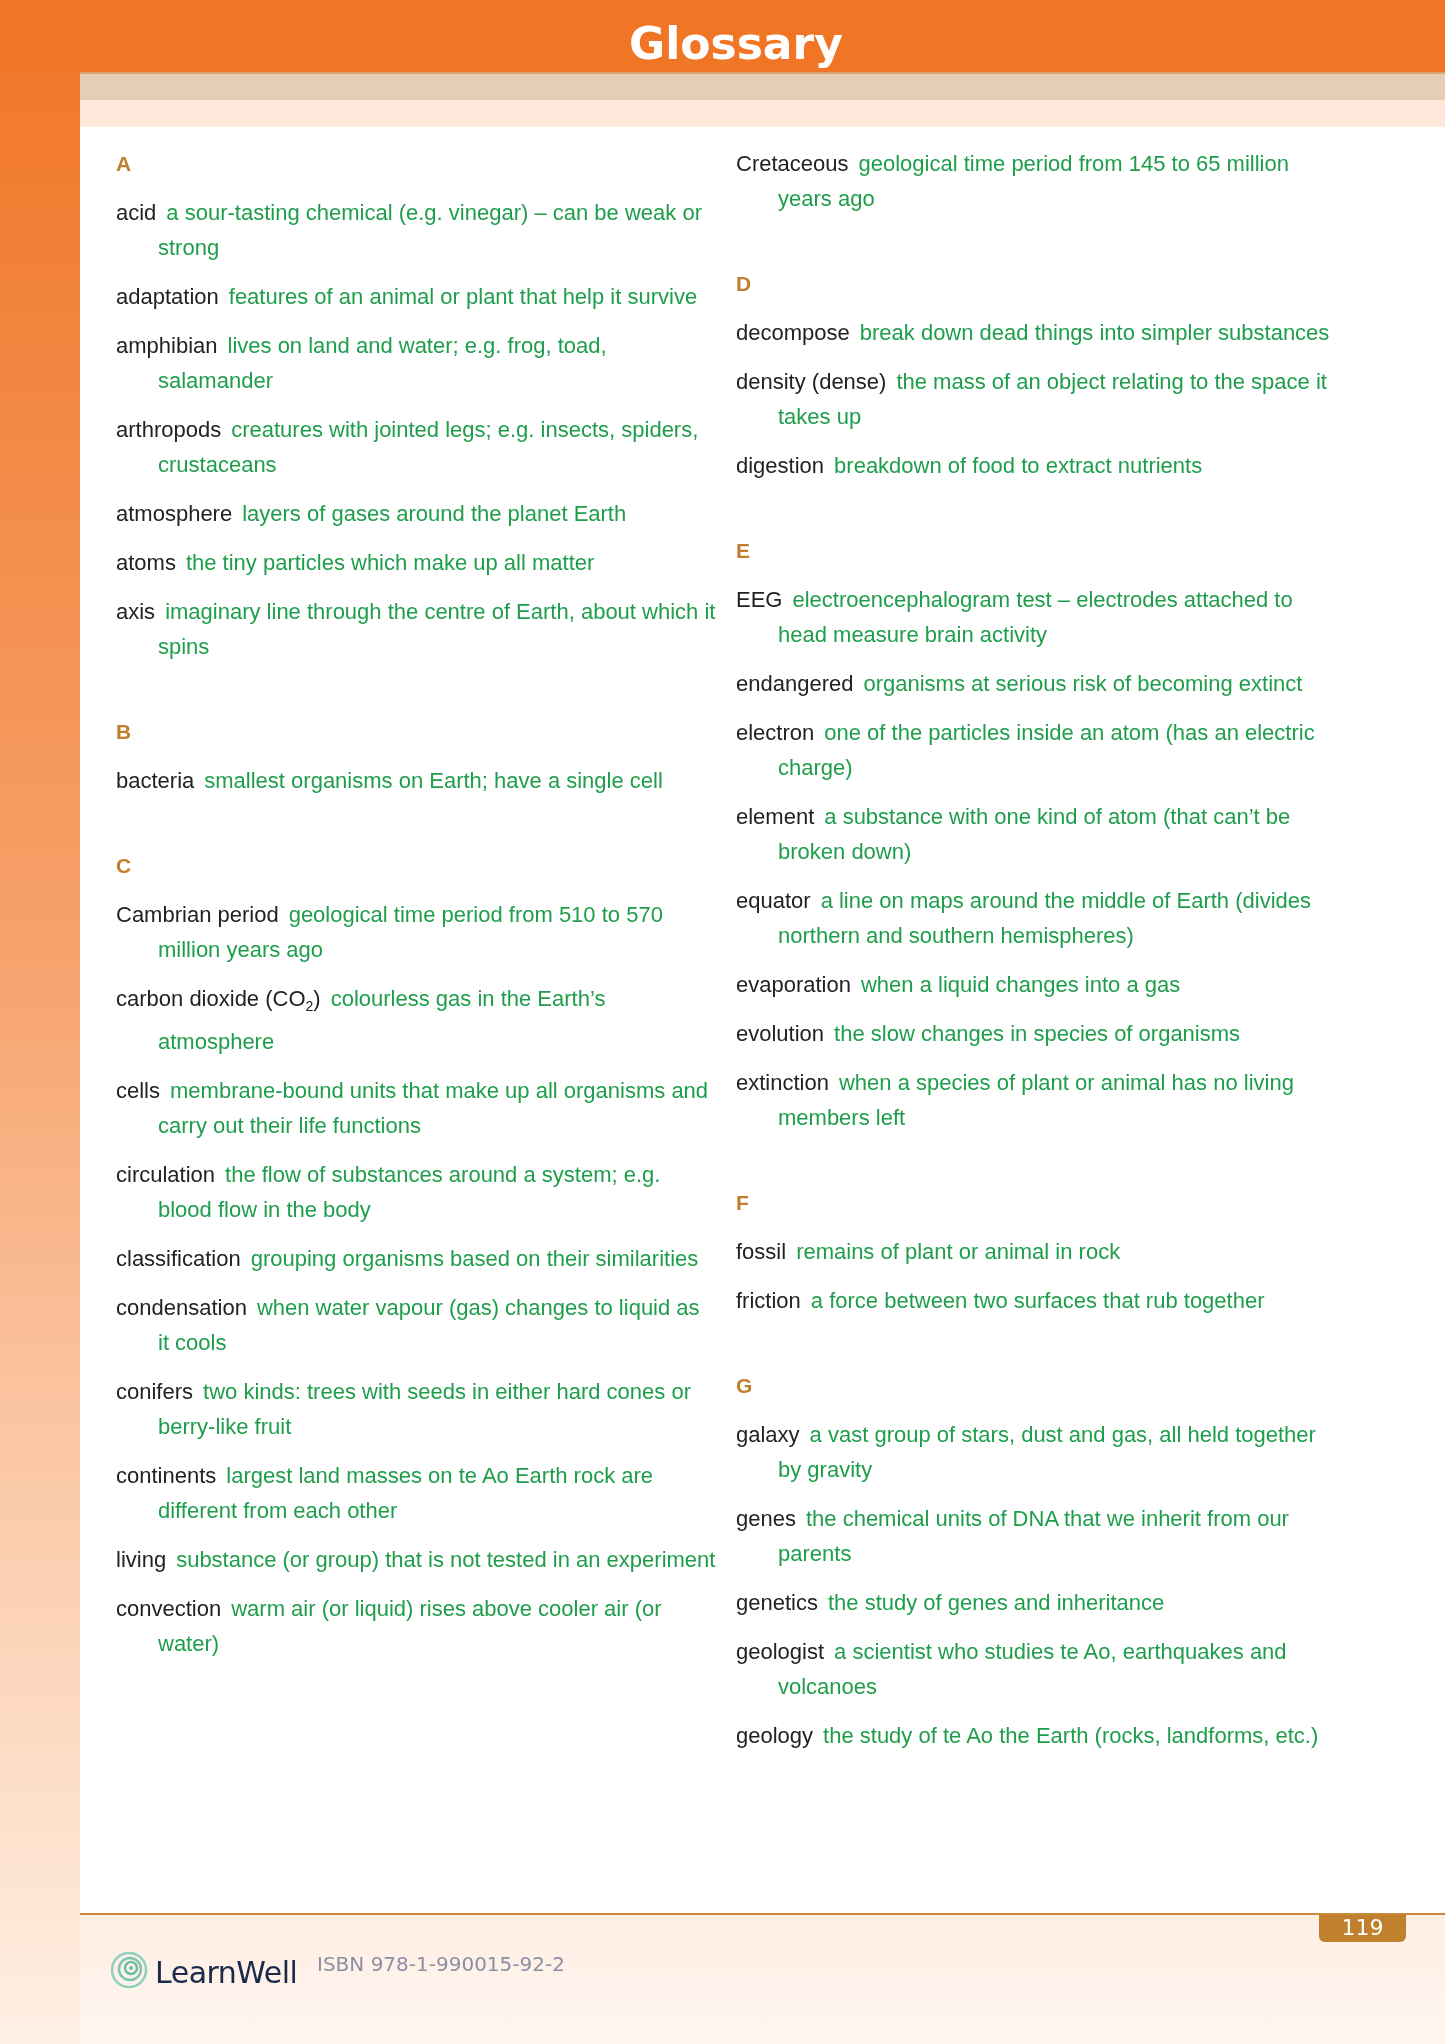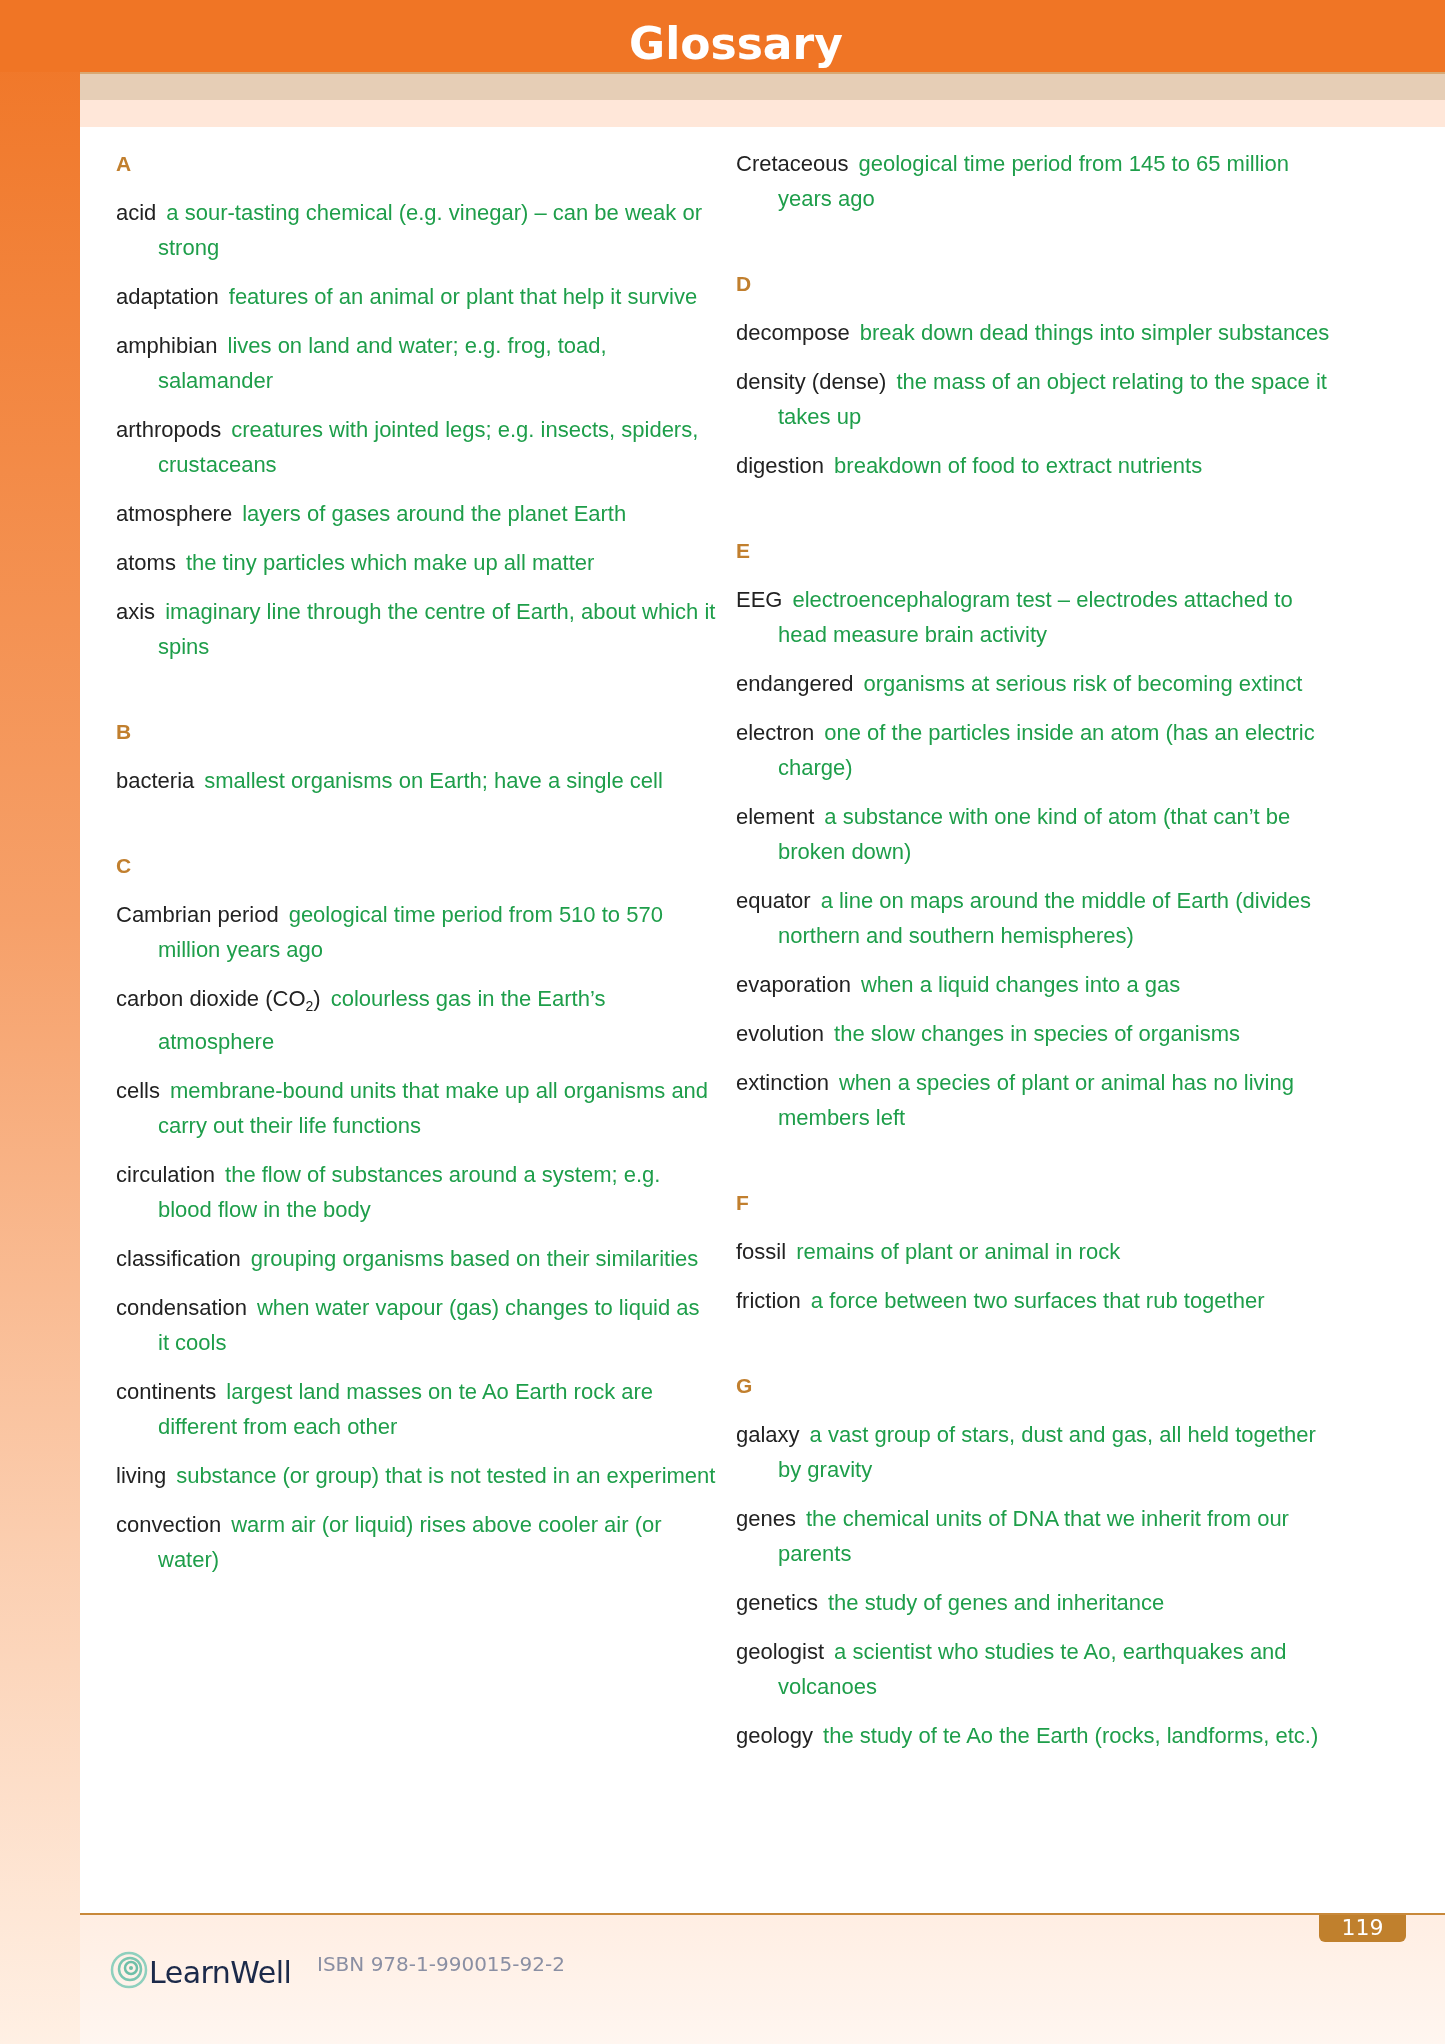--- a/index.html
+++ b/index.html
@@ -62,21 +62,21 @@
   }
   .term { color:#222222; }
   .def { color:#1E9E4A; }
   .gap { display:inline-block; width:10px; }
   .section-gap { height:22px; }
   .logo {
     position:absolute; left:109px; top:1950px; height:44px;
     display:flex; align-items:center;
   }
   .logo-text {
-    font-size:30px; color:#1C2A4A; 
+    font-size:30px; color:#1C2A4A; margin-left:6px;
     font-family:"DejaVu Sans", sans-serif; letter-spacing:-0.5px;
   }
   .isbn {
     position:absolute; left:317px; top:1952px; font-size:20px; color:#8A8FA3;
     font-family:"DejaVu Sans", sans-serif;
   }
 </style>
 </head>
 <body>
 
@@ -102,20 +102,21 @@
     <div class="letter">B</div>
     <div class="entry"><span class="term">bacteria</span><span class="gap"></span><span class="def">smallest organisms on Earth; have a single cell</span></div>
     <div class="section-gap"></div>
     <div class="letter">C</div>
     <div class="entry"><span class="term">Cambrian period</span><span class="gap"></span><span class="def">geological time period from 510 to 570 million years ago</span></div>
     <div class="entry"><span class="term">carbon dioxide (CO</span><sub class="term" style="font-size: 14px;">2</sub><span class="term">)</span><span class="gap"></span><span class="def">colourless gas in the Earth’s atmosphere</span></div>
     <div class="entry"><span class="term">cells</span><span class="gap"></span><span class="def">membrane-bound units that make up all organisms and carry out their life functions</span></div>
     <div class="entry"><span class="term">circulation</span><span class="gap"></span><span class="def">the flow of substances around a system; e.g. blood flow in the body</span></div>
     <div class="entry"><span class="term">classification</span><span class="gap"></span><span class="def">grouping organisms based on their similarities</span></div>
     <div class="entry"><span class="term">condensation</span><span class="gap"></span><span class="def">when water vapour (gas) changes to liquid as it cools</span></div>
+    <div class="entry"><span class="term">conifers</span><span class="gap"></span><span class="def">two kinds: trees with seeds in either hard cones or berry-like fruit</span></div>
     <div class="entry"><span class="term">continents</span><span class="gap"></span><span class="def">largest land masses on te Ao Earth rock are different from each other</span></div>
     <div class="entry"><span class="term">living</span><span class="gap"></span><span class="def">substance (or group) that is not tested in an experiment</span></div>
     <div class="entry"><span class="term">convection</span><span class="gap"></span><span class="def">warm air (or liquid) rises above cooler air (or water)</span></div>
   </div>
 <div class="column col-right" id="col-right">
     <div style="height: 19px;"></div>
     <div class="entry"><span class="term">Cretaceous</span><span class="gap"></span><span class="def">geological time period from 145 to 65 million years ago</span></div>
     <div class="section-gap"></div>
     <div class="letter">D</div>
     <div class="entry"><span class="term">decompose</span><span class="gap"></span><span class="def">break down dead things into simpler substances</span></div>

